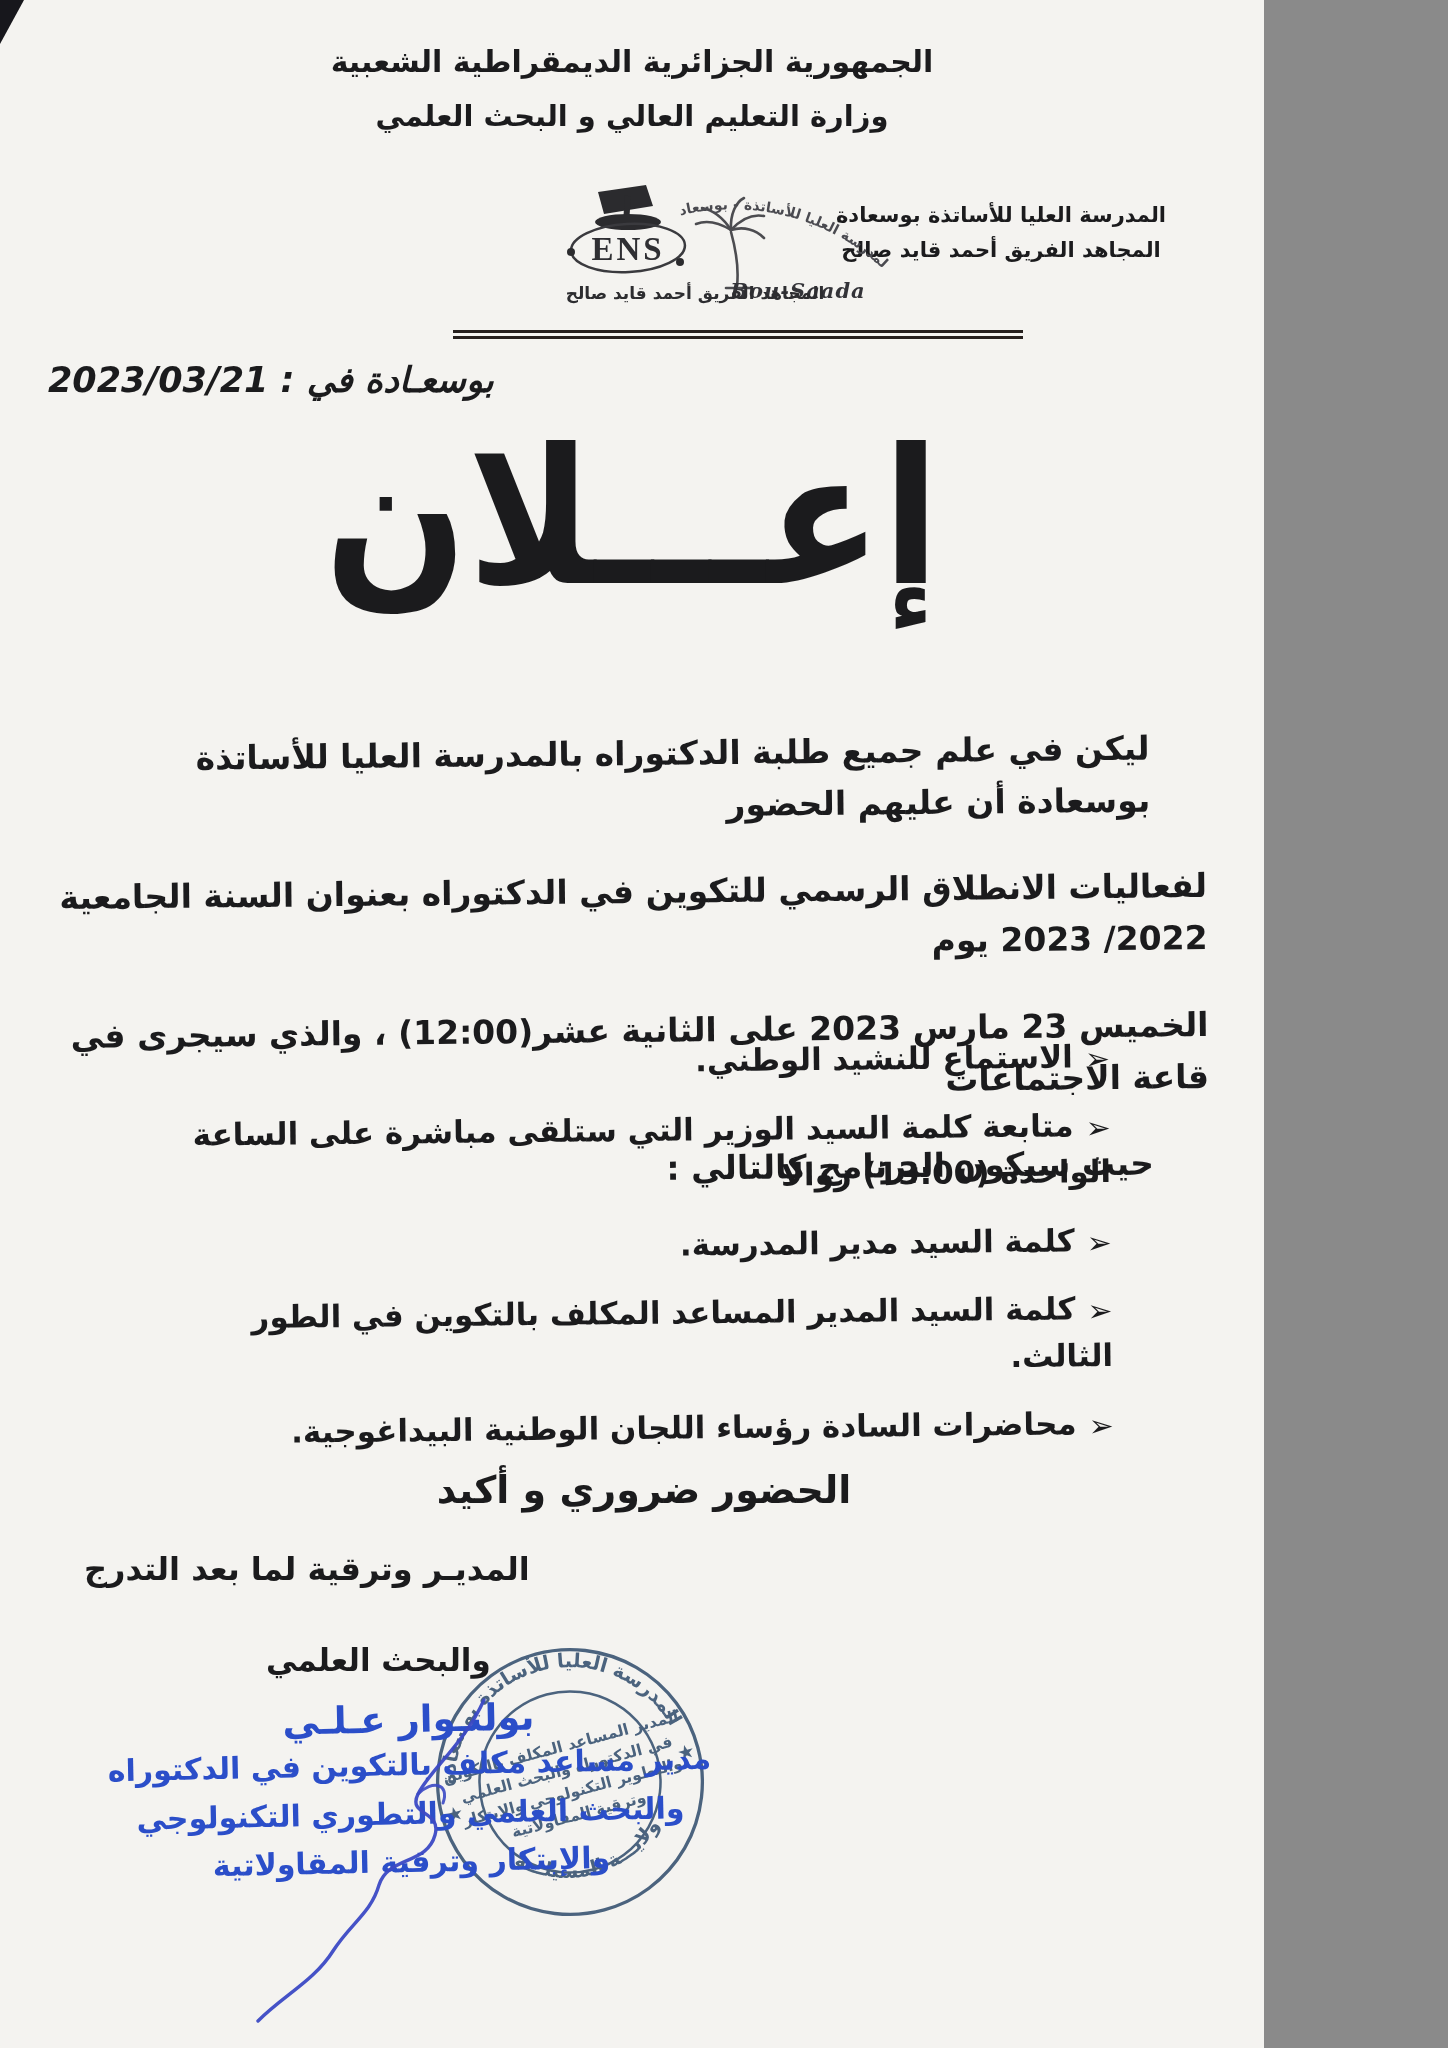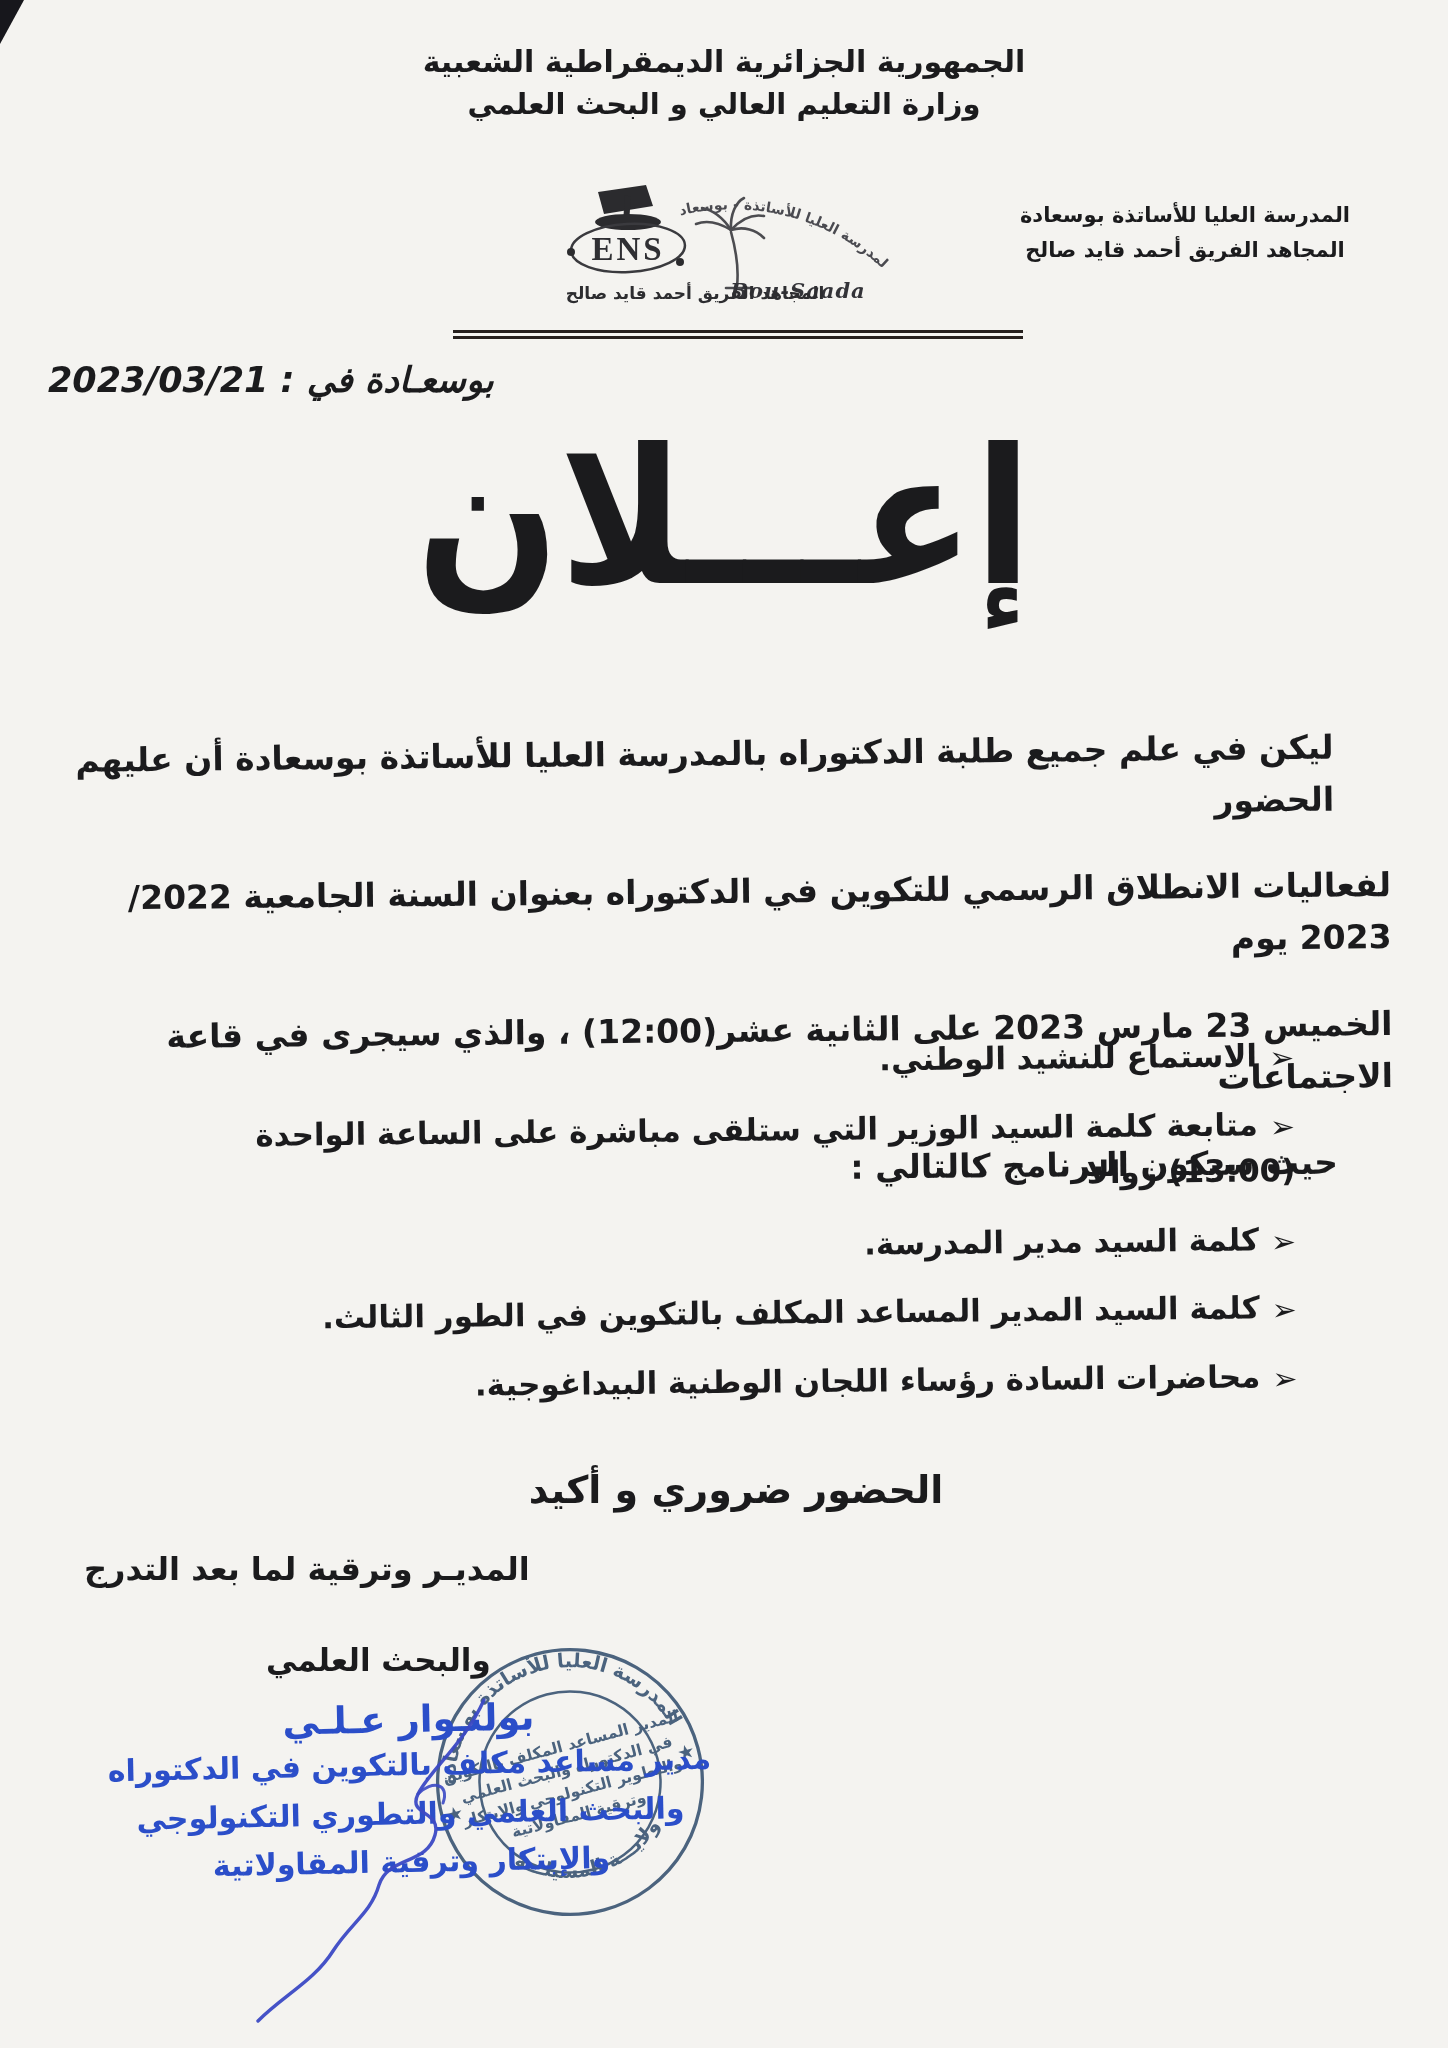--- a/index.html
+++ b/index.html
@@ -1,29 +1,29 @@
 <!DOCTYPE html>
 <html><head>
 <meta charset="utf-8">
 <style>
   * { margin:0; padding:0; box-sizing:border-box; }
   html,body { background:#8a8a8a; }
   .page {
-    position:relative; width:1448px; height:2048px;
+    position:relative; width:1264px; height:2048px;
     background:#f4f3f0; overflow:hidden;
     font-family:"DejaVu Sans", sans-serif; color:#1b1b1d;
   }
   .corner-artifact{ position:absolute; top:0; left:0; width:24px; height:44px;
     background:#17171c; clip-path:polygon(0 0,100% 0,0 100%); }
 
   
   .hdr-center{ position:absolute; top:44px; left:0; right:0; text-align:center;
     font-weight:bold; direction:rtl; }
   .hdr-line1{ font-size:30px; letter-spacing:0.5px; }
-  .hdr-line2{ font-size:29px; margin-top:8px; }
+  .hdr-line2{ font-size:29px; margin-top:20px; }
 
   .hdr-fr{ position:absolute; left:84px; top:200px;
     font-family:"Liberation Serif", serif; font-size:25px; line-height:1.3; color:#24242a; }
   .hdr-ar{ position:absolute; right:88px; top:198px; width:350px; text-align:center;
     direction:rtl; font-size:21px; font-weight:bold; line-height:1.65; }
 
   
   .logo-svg{ position:absolute; left:540px; top:182px; }
   .logo-caption{ position:absolute; left:555px; top:283px; width:280px; text-align:center;
     direction:rtl; font-size:17px; font-weight:bold; color:#2d2d30; }

